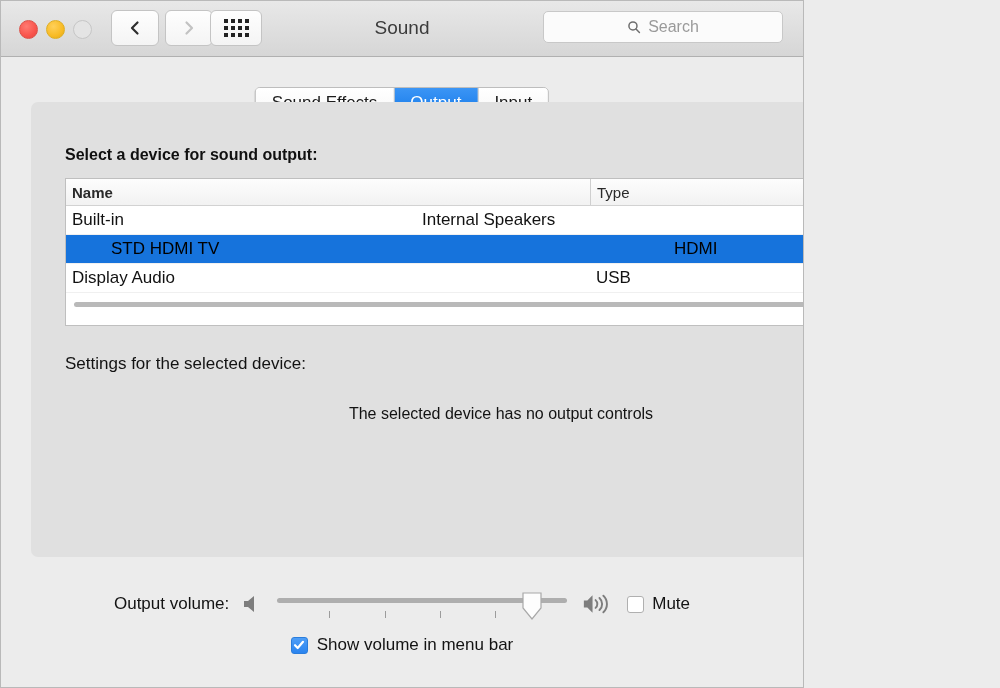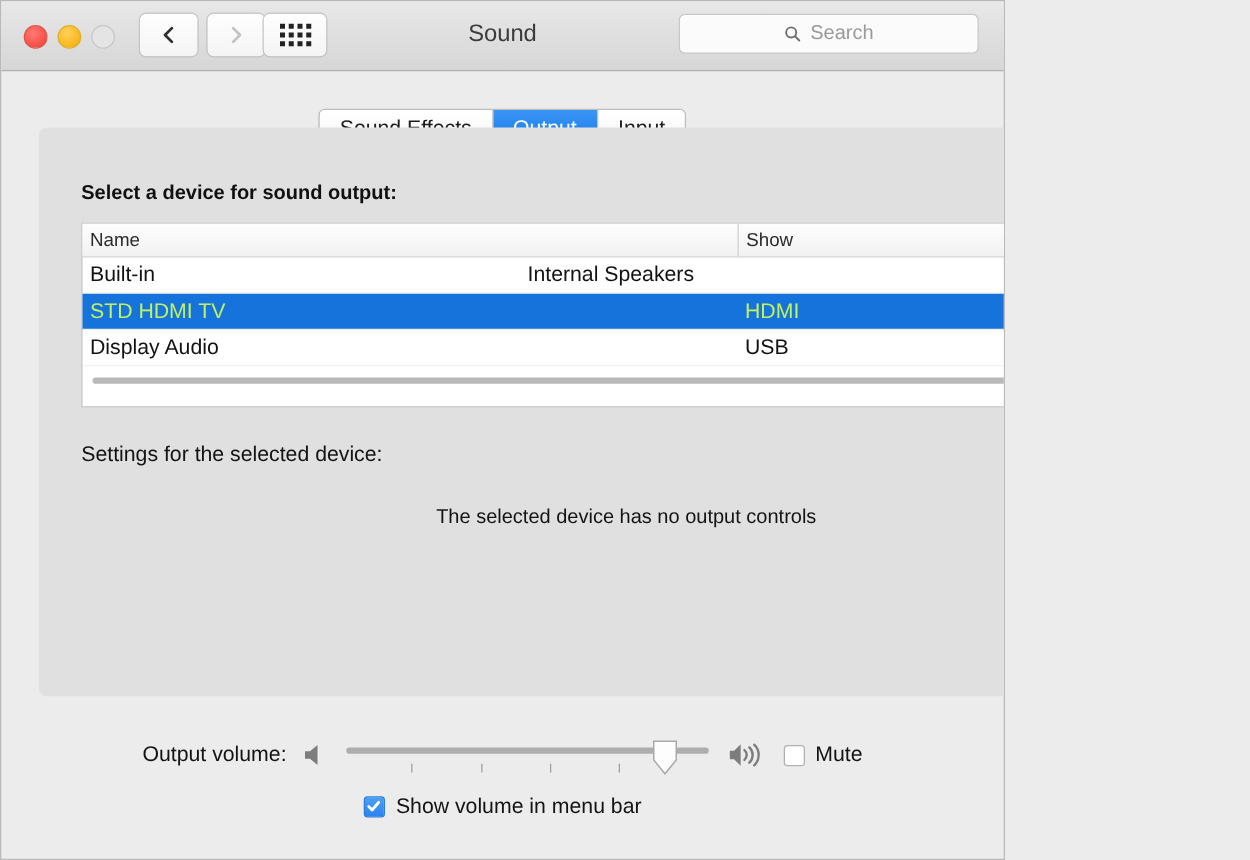--- a/index.html
+++ b/index.html
@@ -180,31 +180,31 @@
     background: linear-gradient(to bottom, #fdfdfd 0%, #f2f2f2 100%);
     border-bottom: 1px solid #d2d2d2;
   }
   .th {
     font-size: 15px;
     color: #2a2a2a;
     display: flex;
     align-items: center;
     padding-left: 6px;
   }
-  .th.name { width: 524px; }
+  .th.name { width: 524px; font-weight: bold; }
   .th.type { flex: 1; border-left: 1px solid #cfcfcf; }
 
   .trow {
     display: flex;
     height: 29px;
     align-items: center;
     border-bottom: 1px solid #f0f0f0;
   }
   .trow.selected { background: #1673dc; }
-  .trow.selected .cell { color: #bef264; }
+  .trow.selected .cell { color: #000000; margin-left: 39px; }
   .cell {
     font-size: 17px;
     color: #121212;
     padding-left: 6px;
     display: flex;
     align-items: center;
     height: 100%;
   }
   .cell.name { width: 524px; }
   .cell.type { flex: 1; }
@@ -403,21 +403,21 @@
     <div class="tab">Input</div>
   </div>
 
   <div class="panel">
 
     <div class="section-label">Select a device for sound output:</div>
 
     <div class="table">
       <div class="thead">
         <div class="th name">Name</div>
-        <div class="th type">Show</div>
+        <div class="th type">Type</div>
       </div>
 
       <div class="trow">
         <div class="cell type">Built-in</div>
         <div class="cell name">Internal Speakers</div>
       </div>
 
       <div class="trow selected">
         <div class="cell name">STD HDMI TV</div>
         <div class="cell type">HDMI</div>

